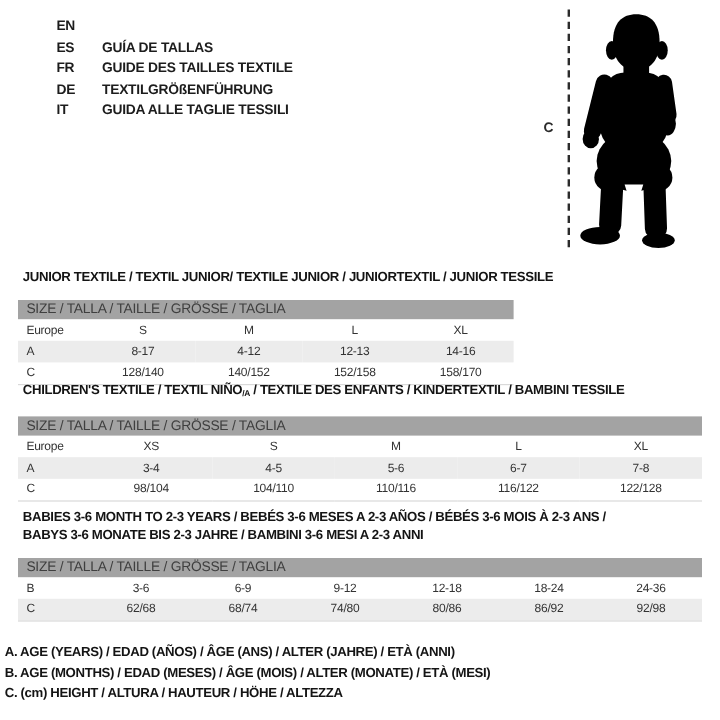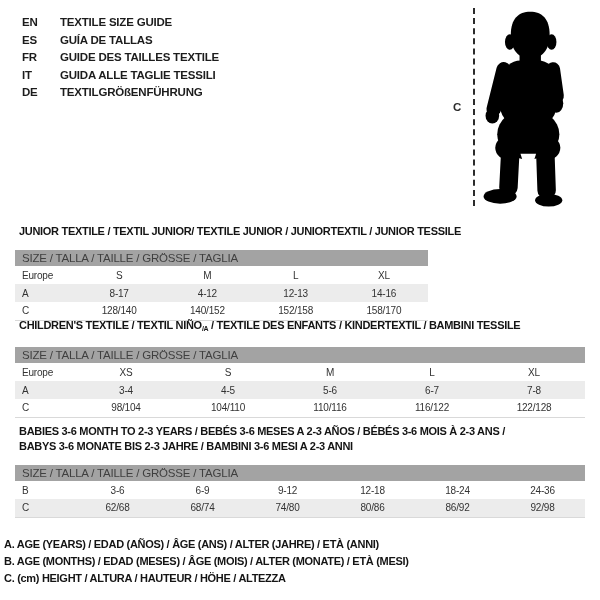--- a/index.html
+++ b/index.html
@@ -18,20 +18,21 @@
     top: 14px; left: 22px;
   }
   .lang-row {
     display: flex;
     line-height: 17.5px;
     font-size: 11.5px;
     font-weight: 700;
     letter-spacing: -0.2px;
     color: #1c1c1c;
     white-space: nowrap;
+    margin-left: 25px;
   }
   .lang-code { width: 38px; flex: 0 0 38px; }
 
   
   #measure-line {
     position: absolute;
     left: 473px; top: 8px;
     height: 198px; width: 0;
     border-left: 2px dashed #2b2b2b;
   }
@@ -115,37 +116,36 @@
     color: #141414;
     white-space: nowrap;
   }
 </style>
 </head>
 <body>
 
 <div id="lang-list">
     <div class="lang-row">
       <span class="lang-code">EN</span>
-      <span class="lang-title">TEXTILE SIZE GUIDE</span>
     </div>
     <div class="lang-row">
       <span class="lang-code">ES</span>
       <span class="lang-title">GUÍA DE TALLAS</span>
     </div>
     <div class="lang-row">
       <span class="lang-code">FR</span>
       <span class="lang-title">GUIDE DES TAILLES TEXTILE</span>
     </div>
     <div class="lang-row">
+      <span class="lang-code">DE</span>
+      <span class="lang-title">TEXTILGRÖßENFÜHRUNG</span>
+    </div>
+    <div class="lang-row">
       <span class="lang-code">IT</span>
       <span class="lang-title">GUIDA ALLE TAGLIE TESSILI</span>
-    </div>
-    <div class="lang-row">
-      <span class="lang-code">DE</span>
-      <span class="lang-title">TEXTILGRÖßENFÜHRUNG</span>
     </div>
   </div>
 
 <div id="measure-line"></div>
 <div id="measure-label">C</div>
 
 <svg id="silhouette" viewBox="0 0 112 210" xmlns="http://www.w3.org/2000/svg">
   <g fill="#000000">
 
     <ellipse cx="27" cy="37" rx="5" ry="8"></ellipse>

